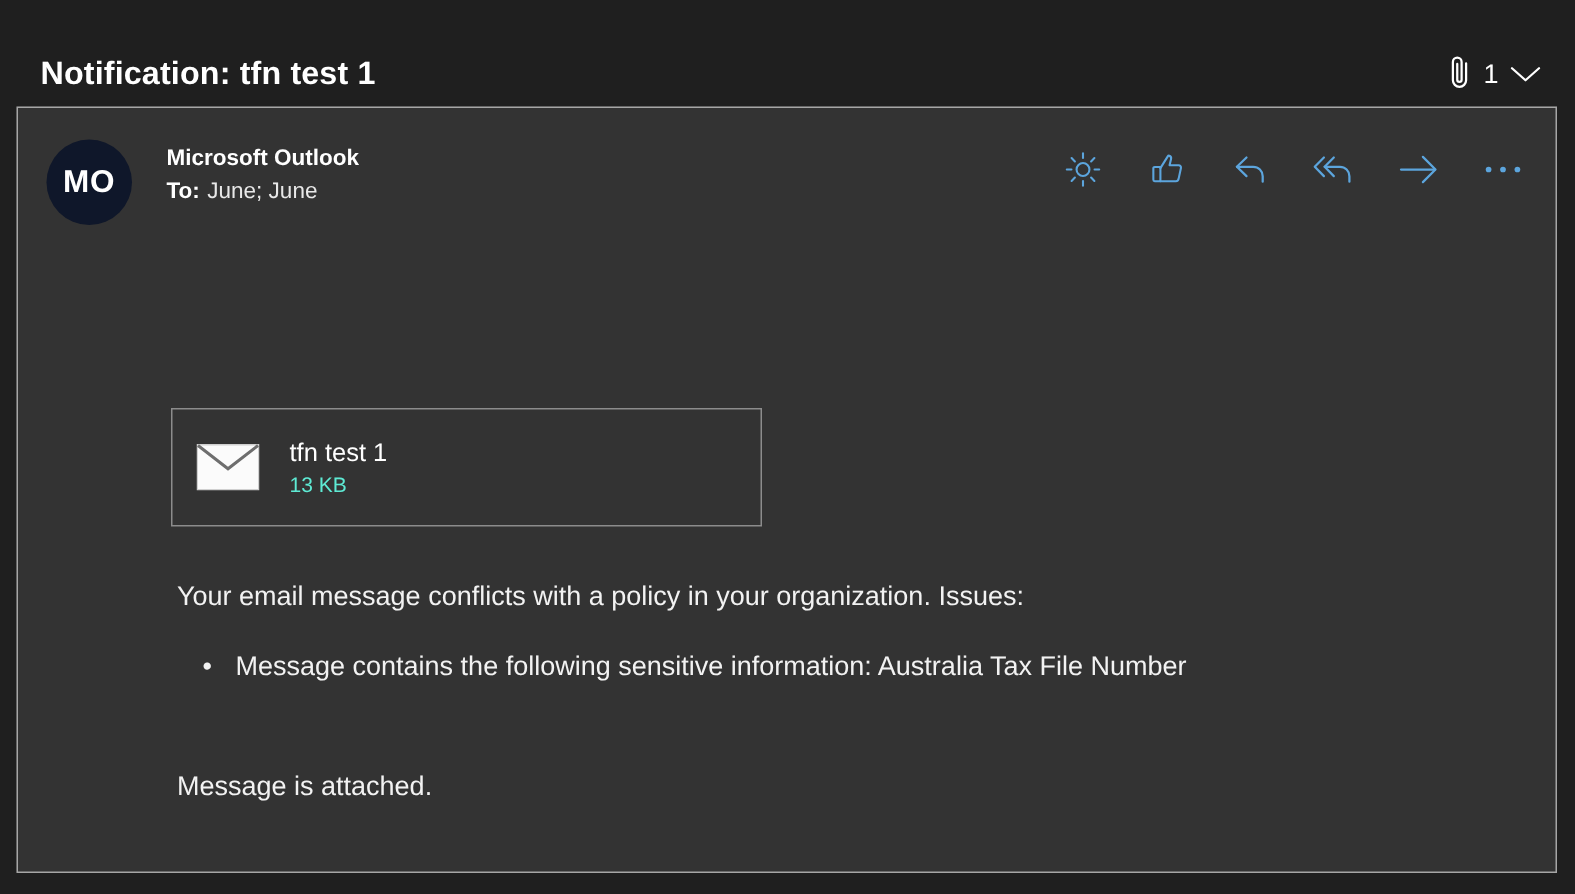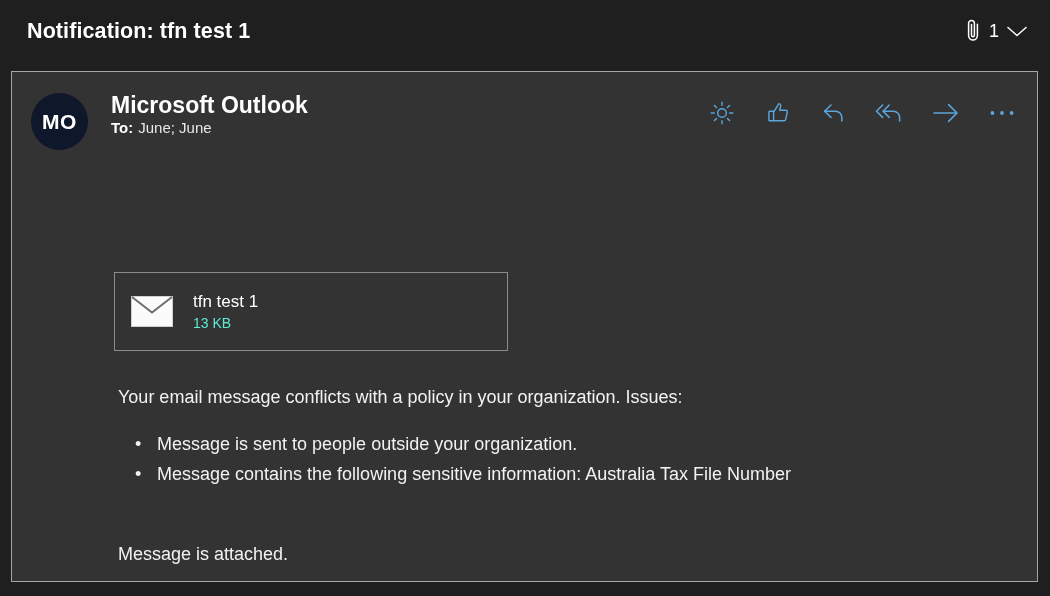--- a/index.html
+++ b/index.html
@@ -17,21 +17,21 @@
   }
 
   
   .header {
     position: absolute;
     left: 0;
     top: 0;
     width: 1050px;
     height: 62px;
     display: flex;
-    align-items: center;
+    align-items: flex-end;
     justify-content: space-between;
     box-sizing: border-box;
     padding: 0 22px 0 27px;
   }
   .header-title {
     font-size: 21.5px;
     font-weight: bold;
     color: #ffffff;
     letter-spacing: 0.1px;
     white-space: nowrap;
@@ -79,21 +79,21 @@
     font-size: 21px;
     font-weight: bold;
     letter-spacing: 0.5px;
     flex: 0 0 auto;
   }
   .sender-meta {
     margin-left: 23px;
     padding-top: 1px;
   }
   .sender-name {
-    font-size: 23px;
+    font-size: 15px;
     font-weight: bold;
     color: #ffffff;
     line-height: 23px;
     white-space: nowrap;
     text-align: right;
   }
   .sender-date {
     font-size: 15px;
     color: #e8e8e8;
     line-height: 22px;
@@ -305,19 +305,18 @@
     </div>
     <div class="att-text">
       <div class="att-name">tfn test 1</div>
       <div class="att-size">13 KB</div>
     </div>
   </div>
 
   <div class="body">
     <div class="body-lead">Your email message conflicts with a policy in your organization. Issues:</div>
     <ul class="issues">
-      <li>Message is sent to people outside your organization.</li>
       <li>Message contains the following sensitive information: Australia Tax File Number</li>
     </ul>
     <div class="body-attached">Message is attached.</div>
   </div>
 
 </div>
 
 </body></html>

